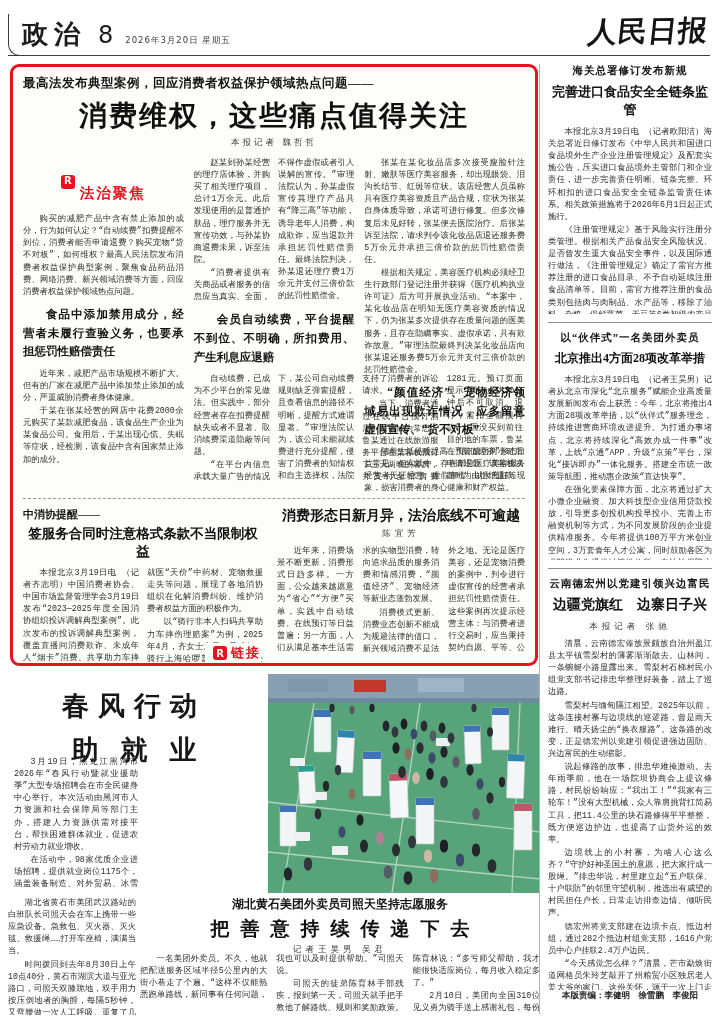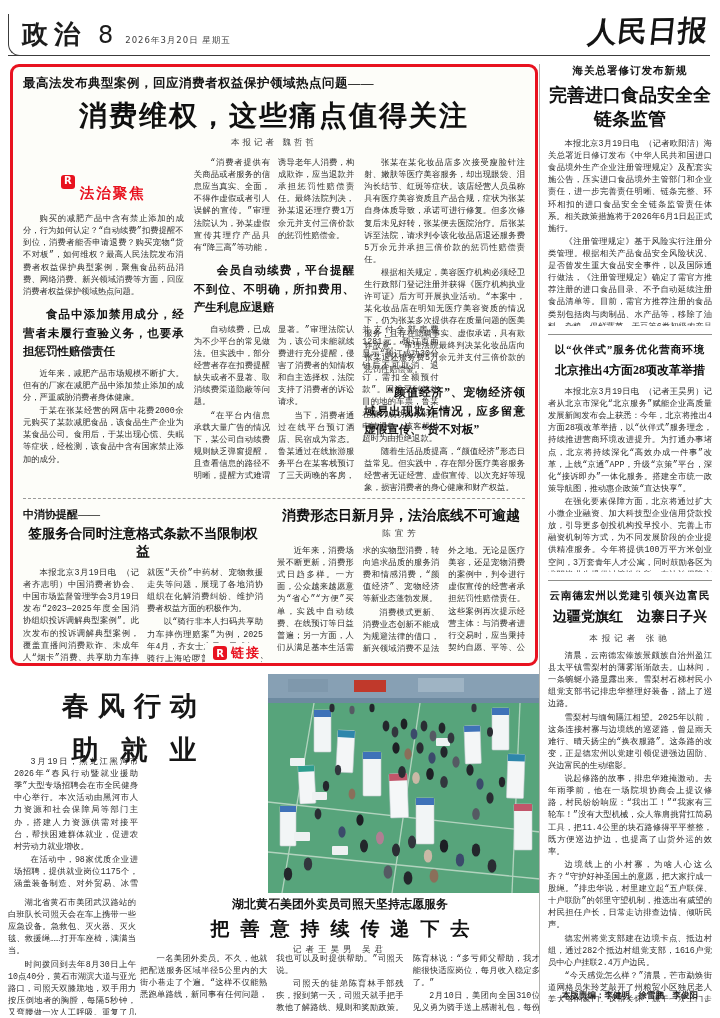--- a/index.html
+++ b/index.html
@@ -81,21 +81,21 @@
   .k-byline { font-size:8.5px; color:#3a3a3a; letter-spacing:4px; }
   .k-body { position:absolute; left:140px; top:953px; width:400px; height:62px; overflow:hidden; }
 
   
   .right-col { position:absolute; left:548px; top:64px; width:164px; height:952px; }
   .right-col::before { content:""; position:absolute; left:-9px; top:0; bottom:2px;
                        border-left:1px solid #b3b3b0; }
   .r-kicker { text-align:center; font-size:10.5px; font-weight:700; color:#141414;
               margin:0 0 5px; letter-spacing:1px; }
   .r-headline { text-align:center; font-weight:900; color:#101010; margin:0 0 7px; }
-  .r-hl-1 { font-size:18px;text-align:center; }
+  .r-hl-1 { font-size:13px;text-align:center; }
   .r-hl-2 { font-size:12px;text-align:center; }
   .r-hl-3 { font-size:14px; }
   .r-body { overflow:hidden; }
   .h-rule { border-top:1px solid #8f8f8c; margin:8px 0; }
   .editors { position:absolute; left:0; bottom:14px; width:164px; text-align:center;
              font-size:8.5px; font-weight:700; color:#222; }
 </style>
 </head>
 <body>
 
@@ -122,20 +122,21 @@
           <span class="logo-mark">R</span>
           <span class="label-text">法治聚焦</span>
         </div>
         <p>购买的减肥产品中含有禁止添加的成分，行为如何认定？“自动续费”扣费提醒不到位，消费者能否申请退费？购买宠物“货不对板”，如何维权？最高人民法院发布消费者权益保护典型案例，聚焦食品药品消费、网络消费、新兴领域消费等方面，回应消费者权益保护领域热点问题。</p>
         <h3 class="subhead serif">食品中添加禁用成分，经营者未履行查验义务，也要承担惩罚性赔偿责任</h3>
         <p>近年来，减肥产品市场规模不断扩大。但有的厂家在减肥产品中添加禁止添加的成分，严重威胁消费者身体健康。</p>
         <p>于某在张某经营的网店中花费2000余元购买了某款减肥食品，该食品生产企业为某食品公司。食用后，于某出现心慌、失眠等症状，经检测，该食品中含有国家禁止添加的成分。</p>
       </div>
 
       <div class="blockB body-text cols2">
+        <p>赵某到孙某经营的理疗店体验，并购买了相关理疗项目，总计1万余元。此后发现使用的是普通护肤品，理疗服务并无宣传功效，与孙某协商退费未果，诉至法院。</p>
         <p>“消费者提供有关商品或者服务的信息应当真实、全面，不得作虚假或者引人误解的宣传。”审理法院认为，孙某虚假宣传其理疗产品具有“降三高”等功能，诱导老年人消费，构成欺诈，应当退款并承担惩罚性赔偿责任。最终法院判决，孙某退还理疗费1万余元并支付三倍价款的惩罚性赔偿金。</p>
         <h3 class="subhead serif span-all">会员自动续费，平台提醒不到位、不明确，所扣费用、产生利息应退赔</h3>
         <p>自动续费，已成为不少平台的常见做法。但实践中，部分经营者存在扣费提醒缺失或者不显著、取消续费渠道隐蔽等问题。</p>
         <p>“在平台内信息承载大量广告的情况下，某公司自动续费规则缺乏弹窗提醒，且查看信息的路径不明晰，提醒方式难谓显著。”审理法院认为，该公司未能就续费进行充分提醒，侵害了消费者的知情权和自主选择权，法院支持了消费者的诉讼请求。</p>
         <p>当下，消费者通过在线平台预订酒店、民宿成为常态。鲁某通过在线旅游服务平台在某客栈预订了三天两晚的客房，并支付全部房费1281元。预订页面显示“预订成功30分钟后不可取消、退订，需扣全额预付款”。因没买到前往目的地的车票，鲁某在预订成功两小时后申请退款，该客栈以超时为由拒绝退款。</p>
 
       </div>
 
       <div class="blockC body-text">
         <p>张某在某化妆品店多次接受瘦脸针注射、嫩肤等医疗美容服务，却出现眼袋、泪沟长结节、红斑等症状。该店经营人员虽称具有医疗美容资质且产品合规，症状为张某自身体质导致，承诺可进行修复。但多次修复后未见好转，张某便去医院治疗。后张某诉至法院，请求判令该化妆品店退还服务费5万余元并承担三倍价款的惩罚性赔偿责任。</p>
@@ -330,21 +331,21 @@
       <div class="r-body body-text" style="height:188px;">
         <p>本报北京3月19日电 （记者欧阳洁）海关总署近日修订发布《中华人民共和国进口食品境外生产企业注册管理规定》及配套实施公告，压实进口食品境外主管部门和企业责任，进一步完善责任明晰、链条完整、环环相扣的进口食品安全全链条监管责任体系。相关政策措施将于2026年6月1日起正式施行。</p>
         <p>《注册管理规定》基于风险实行注册分类管理。根据相关产品食品安全风险状况、是否曾发生重大食品安全事件，以及国际通行做法，《注册管理规定》确定了需官方推荐注册的进口食品目录、不予自动延续注册食品清单等。目前，需官方推荐注册的食品类别包括肉与肉制品、水产品等，移除了油料、杂粮、保鲜蔬菜、干豆等6类初级农产品类别。禽肉与肉制品、燕窝与燕窝制品等2类产品列入不予自动延续注册的食品清单，其他食品生产企业实现有效期到期自动延续，优化企业有效期管理。</p>
 
       </div>
     </article>
 
     <div class="h-rule"></div>
 
     <article>
-      <div class="r-kicker serif">以“伙伴式”服务优化营商环境</div>
+      <div class="r-kicker serif">以“伙伴式”一名美团外卖员</div>
       <h2 class="r-headline r-hl-2 serif">北京推出4方面28项改革举措</h2>
       <div class="r-body body-text" style="height:186px;">
         <p>本报北京3月19日电 （记者王昊男）记者从北京市深化“北京服务”赋能企业高质量发展新闻发布会上获悉：今年，北京将推出4方面28项改革举措，以“伙伴式”服务理念，持续推进营商环境改进提升。为打通办事堵点，北京将持续深化“高效办成一件事”改革，上线“京通”APP，升级“京策”平台，深化“接诉即办”一体化服务。搭建全市统一政策导航图，推动惠企政策“直达快享”。</p>
         <p>在强化要素保障方面，北京将通过扩大小微企业融资、加大科技型企业信用贷款投放，引导更多创投机构投早投小、完善上市融资机制等方式，为不同发展阶段的企业提供精准服务。今年将提供100万平方米创业空间，3万套青年人才公寓，同时鼓励各区为求职毕业生提供过渡性住所。在法治保障方面，北京将加强反垄断和反不正当竞争执法，全面推行“综合查一次”“扫码检查”等措施。</p>
 
       </div>
     </article>
 
     <div class="h-rule"></div>
 

